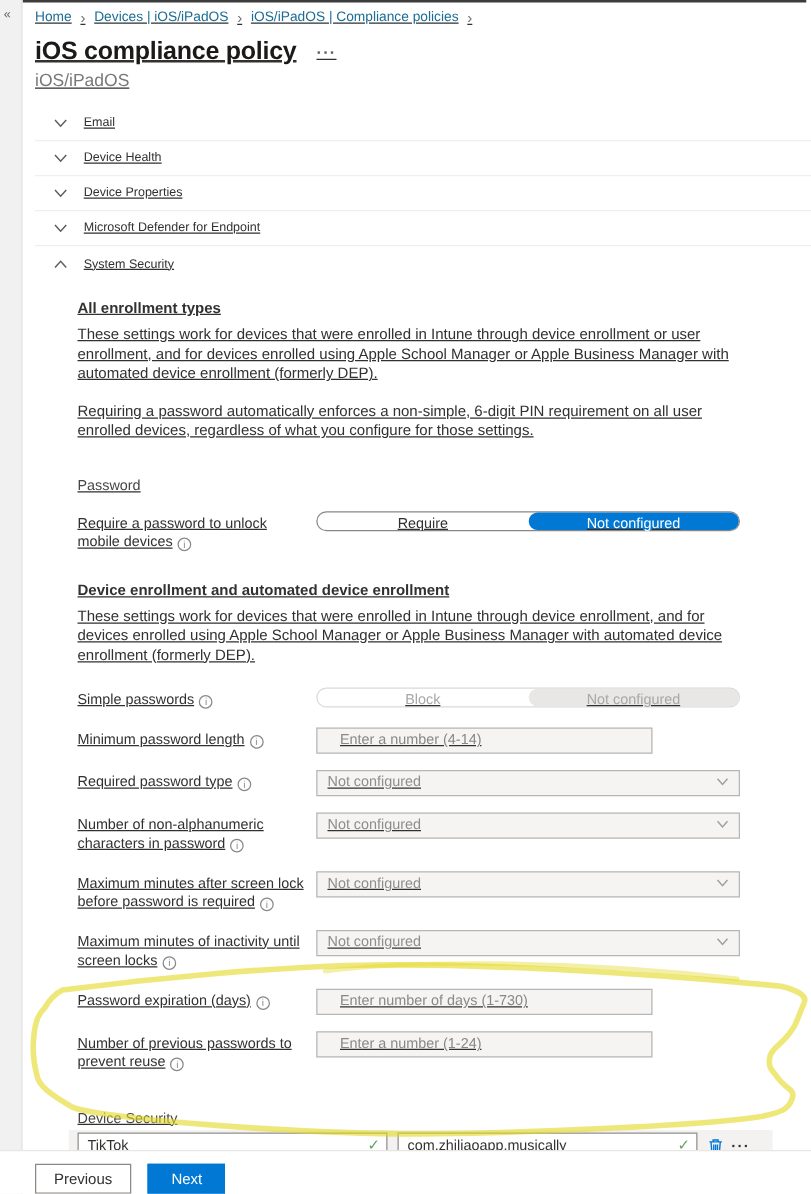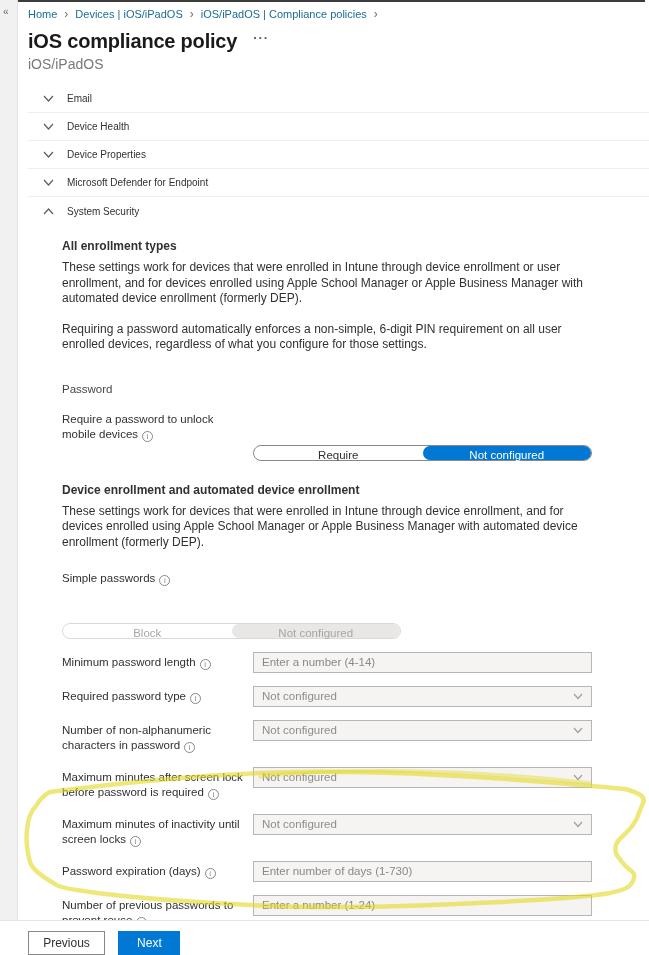--- a/index.html
+++ b/index.html
@@ -9,29 +9,29 @@
     background:#fff; color:#323130;
     font-family:"Liberation Sans", sans-serif;
   }
   .topline { position:absolute; left:18px; top:0; right:4px; height:2px; background:#3c3c3c; z-index:2; }
   .left-rail {
     position:absolute; left:0; top:0; width:18px; height:955px;
     background:#f1f1f1; border-right:1px solid #e2e2e2; z-index:3;
     font-size:10px; color:#666;
   }
   .collapse-btn { padding:6px 0 0 3px; cursor:pointer; }
-  .content { position:absolute; left:19px; top:0; width:630px; height:955px; padding:5px 0 0 9px; }
+  .content { position:absolute; left:19px; top:0; width:630px; height:955px; padding:5px 0 0 9px;text-decoration:underline; }
 
   
   .breadcrumb { font-size:11px; color:#1b6d93; display:flex; align-items:center; margin-top:2px; }
   .crumb { cursor:pointer; }
   .crumb-sep { color:#737170; margin:0 7px; font-size:12px; }
 
   
-  .page-title-row { display:flex; margin-top:9px; }
+  .page-title-row { display:flex; align-items:center; margin-top:9px; }
   .page-title { font-size:20px; font-weight:700; color:#1b1a19; letter-spacing:-0.2px; }
   .title-more { margin-left:16px; color:#605e5c; font-size:13px; font-weight:700; letter-spacing:1px; cursor:pointer; }
   .page-subtitle { font-size:14px; color:#7a7874; margin-top:3px; }
 
   
   .sections { margin-top:13px; }
   .section-row { display:flex; align-items:center; height:28px; border-bottom:1px solid #f0efee; cursor:pointer; }
   .section-row.expanded { border-bottom:none; }
   .chev { margin-left:15px; display:inline-flex; }
   .section-label { margin-left:13px; font-size:10px; color:#323130; }
@@ -43,30 +43,30 @@
   .group-label { font-size:11.5px; color:#484644; margin:30px 0 14px; }
 
   .setting-row { display:flex; align-items:flex-start; margin-bottom:13px; }
   .setting-label { width:191px; font-size:11.5px; line-height:1.35; padding:3px 10px 0 0; color:#323130; }
   .info-icon {
     display:inline-block; width:11px; height:11px; border:1px solid #8a8886; border-radius:50%;
     font-size:8px; line-height:9px; text-align:center; color:#8a8886; margin-left:4px; vertical-align:-1px;
     font-style:normal; cursor:pointer;
   }
 
-  .toggle { width:339px; height:16px; border:1px solid #8a8886; border-radius:11px; display:flex; background:#fff; cursor:pointer;margin-top:36px; }
+  .toggle { width:339px; height:16px; border:1px solid #8a8886; border-radius:11px; display:flex; background:#fff; cursor:pointer; }
   .toggle .seg { flex:1; text-align:center; font-size:11.5px; line-height:18px; color:#323130; border-radius:10px; }
   .toggle .seg.sel-blue { background:#0078d4; color:#fff; }
   .toggle.disabled { border-color:#dcdad8; cursor:default; }
   .toggle.disabled .seg { color:#a9a7a5; }
   .toggle.disabled .seg.sel-gray { background:#e9e7e5; color:#a9a7a5; }
 
   .txt-input {
-    width:339px; height:21px; border:1px solid #b8b6b4; background:#f5f4f3;
-    font-size:11.5px; color:#605e5c; padding:0 8px; font-family:inherit;
+    width:269px; height:21px; border:1px solid #b8b6b4; background:#f5f4f3;
+    font-size:11.5px; color:#605e5c; padding:0 18px; font-family:inherit;
   }
   .txt-input::placeholder { color:#8a8886; opacity:1; }
   .dropdown {
     width:339px; height:21px; border:1px solid #b8b6b4; background:#f5f4f3;
     display:flex; align-items:center; justify-content:space-between; padding:0 8px;
     font-size:11.5px; color:#8f8d8b; cursor:default;
   }
 
   
   .device-security { margin-top:6px; position:relative; }
@@ -190,21 +190,21 @@
       </div>
       <div class="toggle">
         <span class="seg">Require</span>
         <span class="seg sel-blue">Not configured</span>
       </div>
     </div>
 
     <div class="bold-heading" style="margin-top:22px;">Device enrollment and automated device enrollment</div>
     <p class="para">These settings work for devices that were enrolled in Intune through device enrollment, and for devices enrolled using Apple School Manager or Apple Business Manager with automated device enrollment (formerly DEP).</p>
 
-    <div class="setting-row" style="margin-top:18px;flex-direction:column;">
+    <div class="setting-row" style="margin-top:18px;">
       <div class="setting-label">
         <span>Simple passwords</span><span class="info-icon">i</span>
       </div>
       <div class="toggle disabled">
         <span class="seg">Block</span>
         <span class="seg sel-gray">Not configured</span>
       </div>
     </div>
 
     <div class="setting-row">

